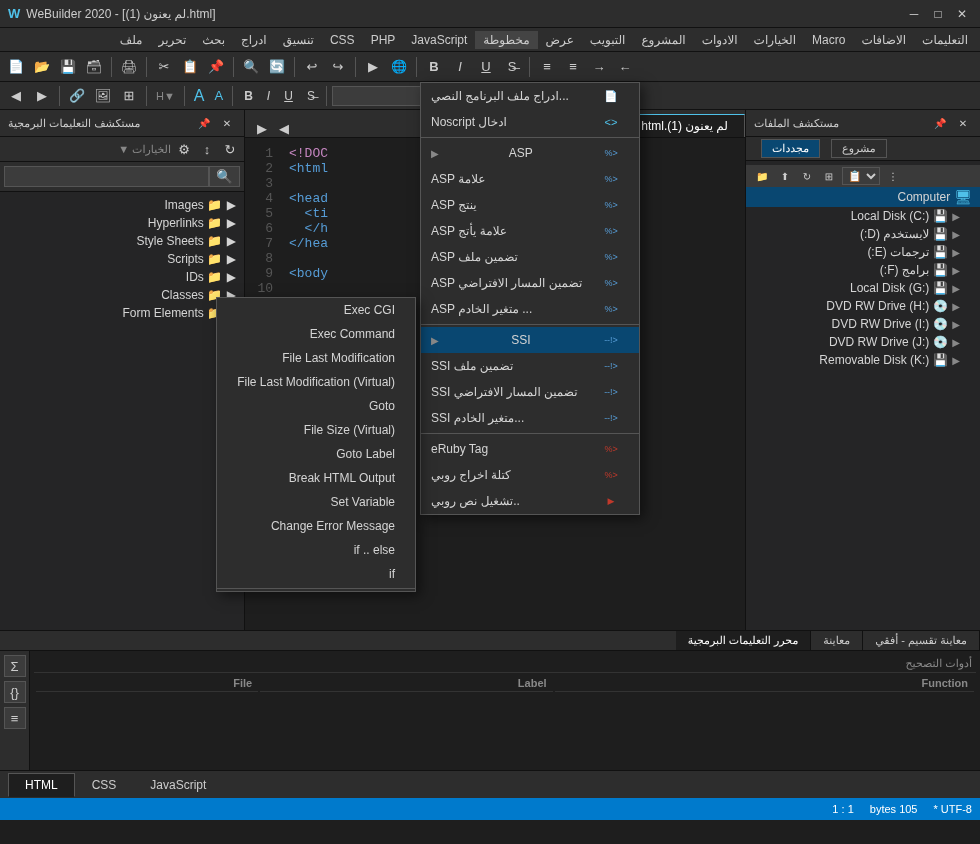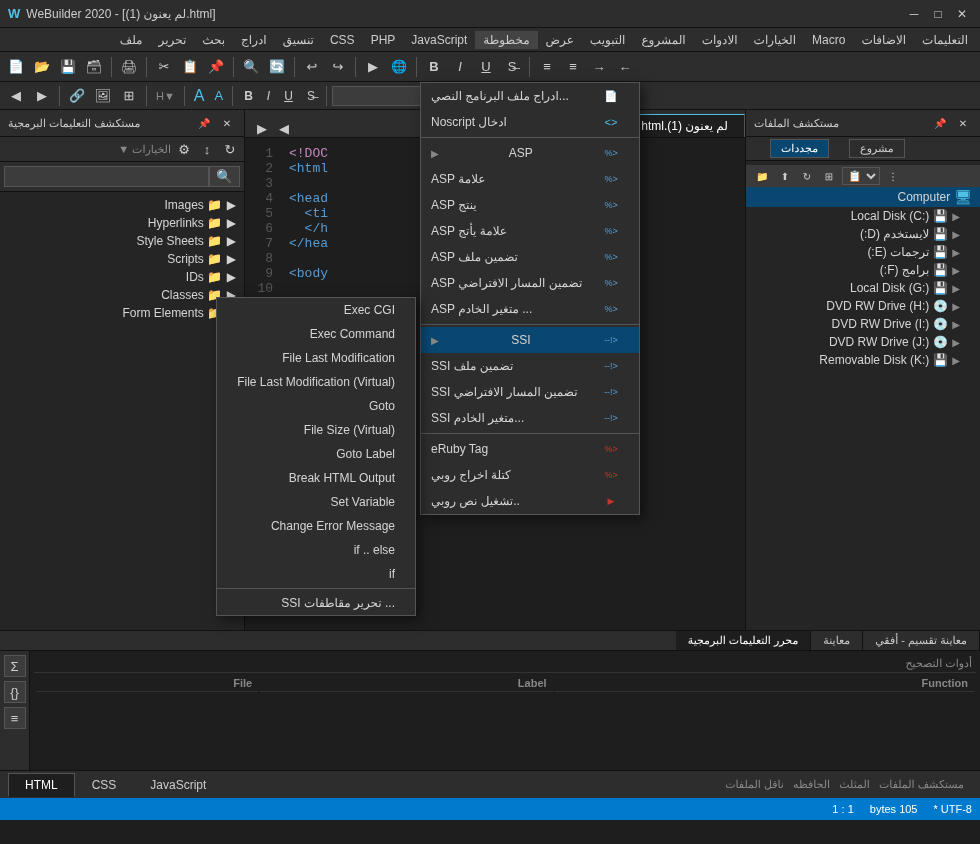--- a/index.html
+++ b/index.html
@@ -386,21 +386,21 @@
       justify-content: flex-end;
       align-items: center;
       padding: 2px 4px;
     }
     .rp-tab {
       padding: 2px 10px;
       color: #ccc;
       cursor: pointer;
       font-size: 11px;
       border: 1px solid #555;
-      margin-left: 20px;
+      margin-left: 11px;
     }
     .rp-tab.active { background: #094771; color: #fff; }
   </style>
 </head>
 <body>
 
 <div id="titlebar">
   <span style="color:#4fc1e9;margin-right:6px;font-weight:bold;font-size:13px;">W</span>
   <span style="color:#ccc;font-size:12px;flex:1;">WeBuilder 2020 - [لم يعنون (1).html]</span>
   <div class="window-controls">
@@ -717,21 +717,20 @@
       </table>
     </div>
   </div>
 </div>
 
 <div id="lang-tabs">
   <div class="lang-tab active">HTML</div>
   <div class="lang-tab">CSS</div>
   <div class="lang-tab">JavaScript</div>
   <div style="flex:1;"></div>
-  <span style="color:#888;font-size:11px;padding:0 8px;">مستكشف الملفات &nbsp; المثلث &nbsp; الحافظه &nbsp; ناقل الملفات</span>
 </div>
 
 <div id="statusbar">
   <span>UTF-8 *</span>
   <span>105 bytes</span>
   <span>1 : 1</span>
 </div>
 
 <div id="menu-overlay">
 
@@ -838,17 +837,14 @@
     <div class="dropdown-item">
         <span>Change Error Message</span>
       </div>
     <div class="dropdown-item">
         <span>if .. else</span>
       </div>
     <div class="dropdown-item">
         <span>if</span>
       </div>
     <div class="dropdown-sep"></div>
-    <div class="dropdown-item">
-        <span>... تحرير مقاطفات SSI</span>
-      </div>
   </div>
 </div>
 
 </body></html>

